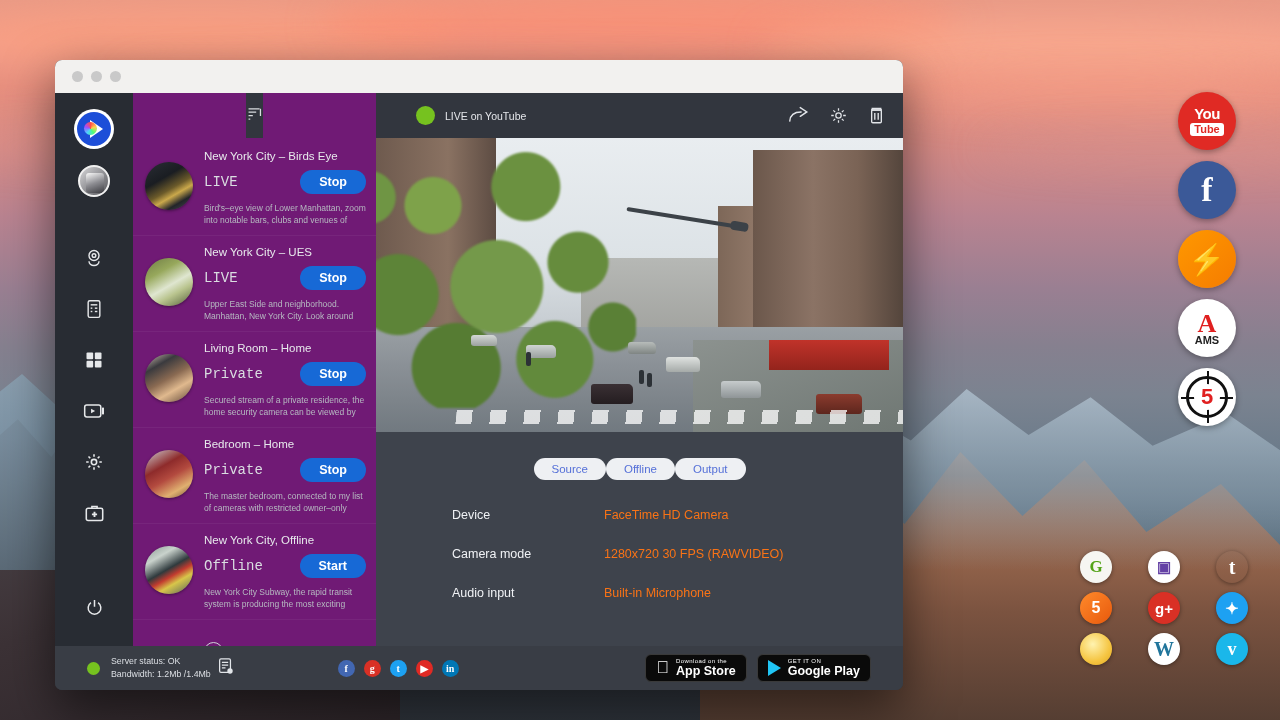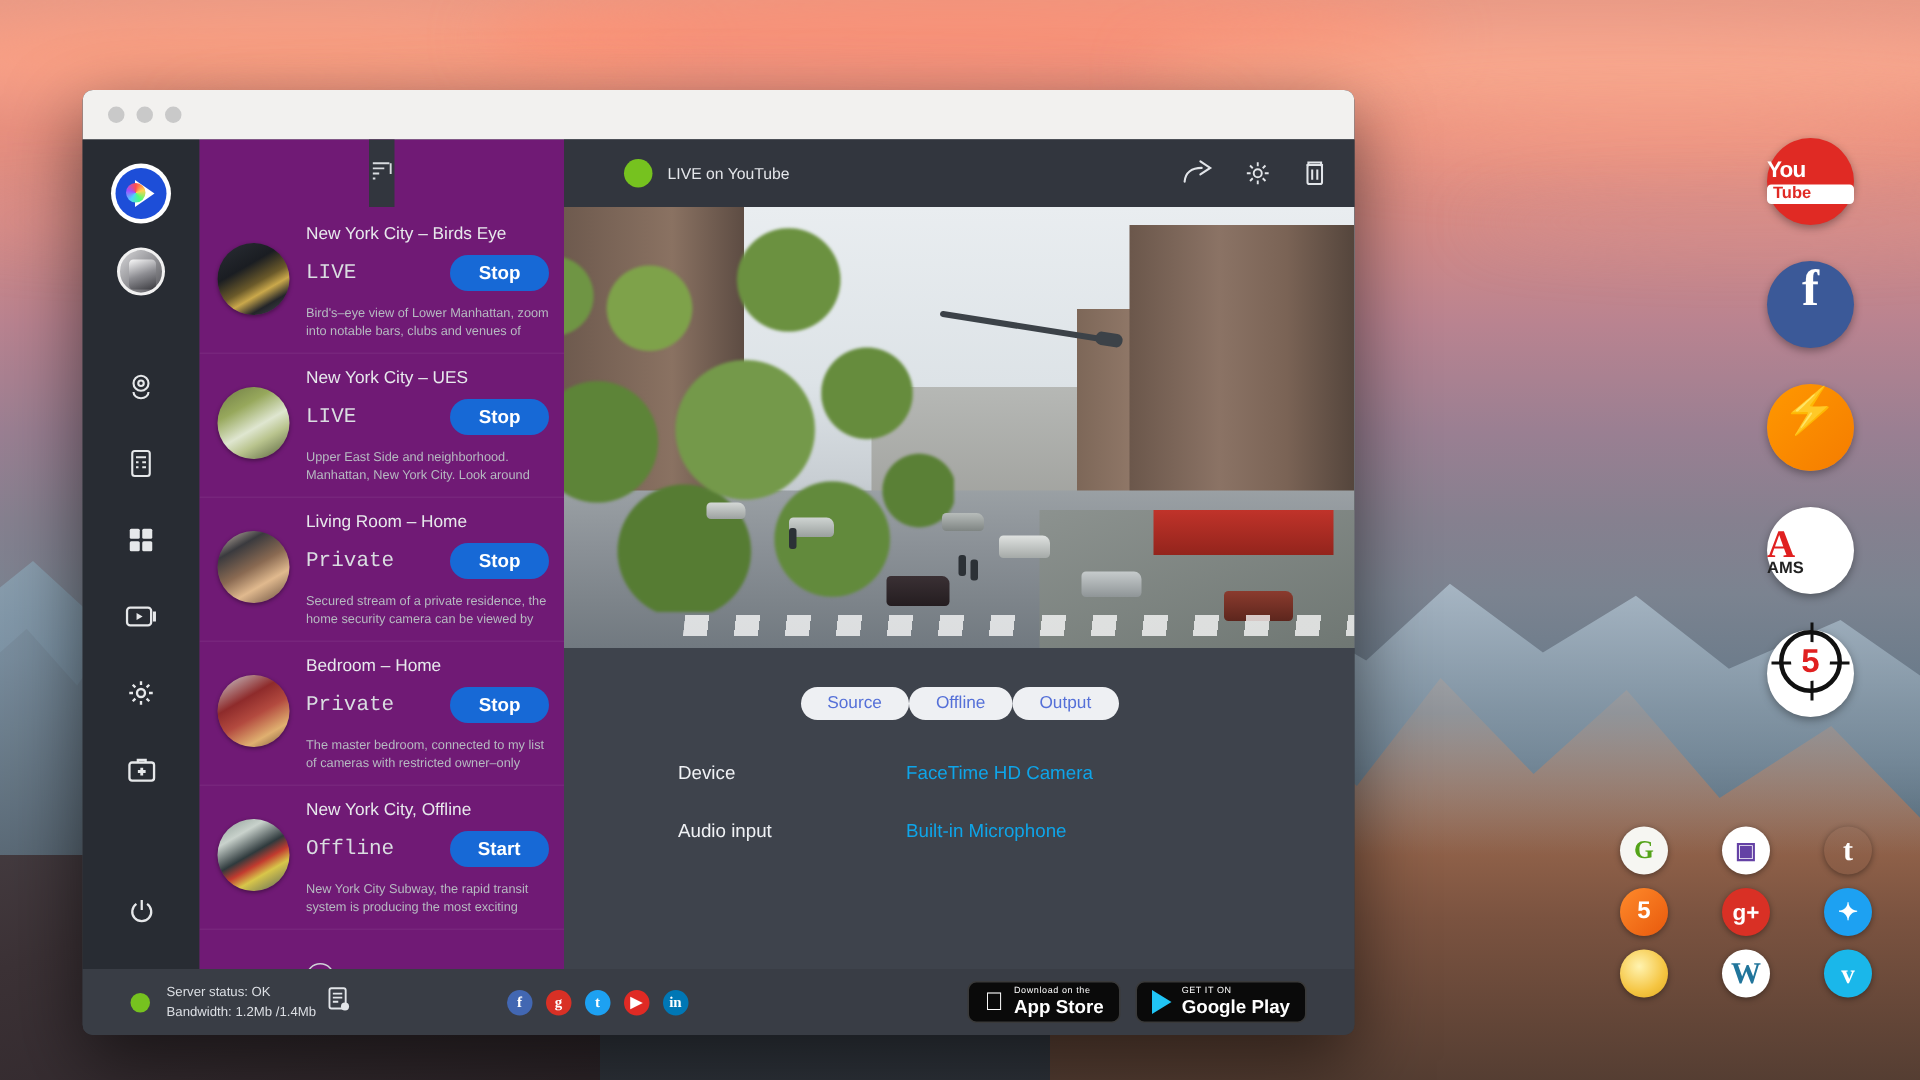--- a/index.html
+++ b/index.html
@@ -70,21 +70,21 @@
     left: 300px; bottom: -30px; width: 760px; height: 230px;
     background: linear-gradient(180deg, #4b515c 0%, #3a3f48 50%, #2a2e35 100%);
     clip-path: polygon(0% 100%, 0% 64%, 12% 52%, 24% 66%, 38% 48%, 52% 64%, 66% 50%, 80% 68%, 92% 56%, 100% 66%, 100% 100%);
     opacity: .9;
   }
 
   
   .desk-icons { position: absolute; right: 42px; top: 92px; width: 60px; }
   .desk-icon {
     width: 58px; height: 58px; border-radius: 50%;
-    margin-bottom: 24px; display: flex; justify-content: center;
+    margin-bottom: 11px; display: flex; align-items: center; justify-content: center;
     box-shadow: 0 2px 6px rgba(0,0,0,.35);
     font-weight: bold; color: #fff; position: relative; cursor: pointer;
   }
   .ic-youtube { background: #e02a24; flex-direction: column; line-height: 1; }
   .ic-youtube .yt-you { font-size: 15px; letter-spacing: -.5px; }
   .ic-youtube .yt-tube {
     background: #fff; color: #e02a24; font-size: 11px; border-radius: 3px;
     padding: 1px 4px; margin-top: 2px;
   }
   .ic-facebook { background: #3b5998; font-size: 34px; font-family: "Liberation Serif", serif; }
@@ -337,21 +337,21 @@
     padding: 26px 0 0 0;
   }
   .tab {
     background: #eef0f3; color: #5570d8; font-size: 11.5px;
     border-radius: 13px; padding: 5px 18px; cursor: pointer; border: none;
   }
   
   .info { padding: 28px 0 0 76px; }
   .info-row { display: flex; margin-bottom: 25px; }
   .info-label { width: 152px; color: #f0f2f5; font-size: 12.5px; }
-  .info-value { color: #0ea5e9; font-size: 12.5px; }
+  .info-value { color: #f97316; font-size: 12.5px; }
 
   
   .statusbar {
     height: 44px; flex: 0 0 44px; background: #393d45;
     display: flex; align-items: center; padding: 0 32px;
   }
   .srv-dot { width: 13px; height: 13px; border-radius: 50%; background: #76c21f; margin-right: 11px; }
   .srv-text { color: #dcdfe4; font-size: 8.8px; line-height: 1.45; }
   .srv-doc { margin-left: 6px; color: #e2e5e9; }
   .social { display: flex; gap: 9px; margin-left: 104px; }
@@ -666,20 +666,24 @@
           <button class="tab">Offline</button>
           <button class="tab">Output</button>
         </div>
 
         <div class="info">
           <div class="info-row">
             <span class="info-label">Device</span>
             <span class="info-value">FaceTime HD Camera</span>
           </div>
           <div class="info-row">
+            <span class="info-label">Camera mode</span>
+            <span class="info-value">1280x720 30 FPS (RAWVIDEO)</span>
+          </div>
+          <div class="info-row">
             <span class="info-label">Audio input</span>
             <span class="info-value">Built-in Microphone</span>
           </div>
         </div>
       </div>
     </div>
 
     <div class="statusbar">
       <span class="srv-dot"></span>
       <div>

